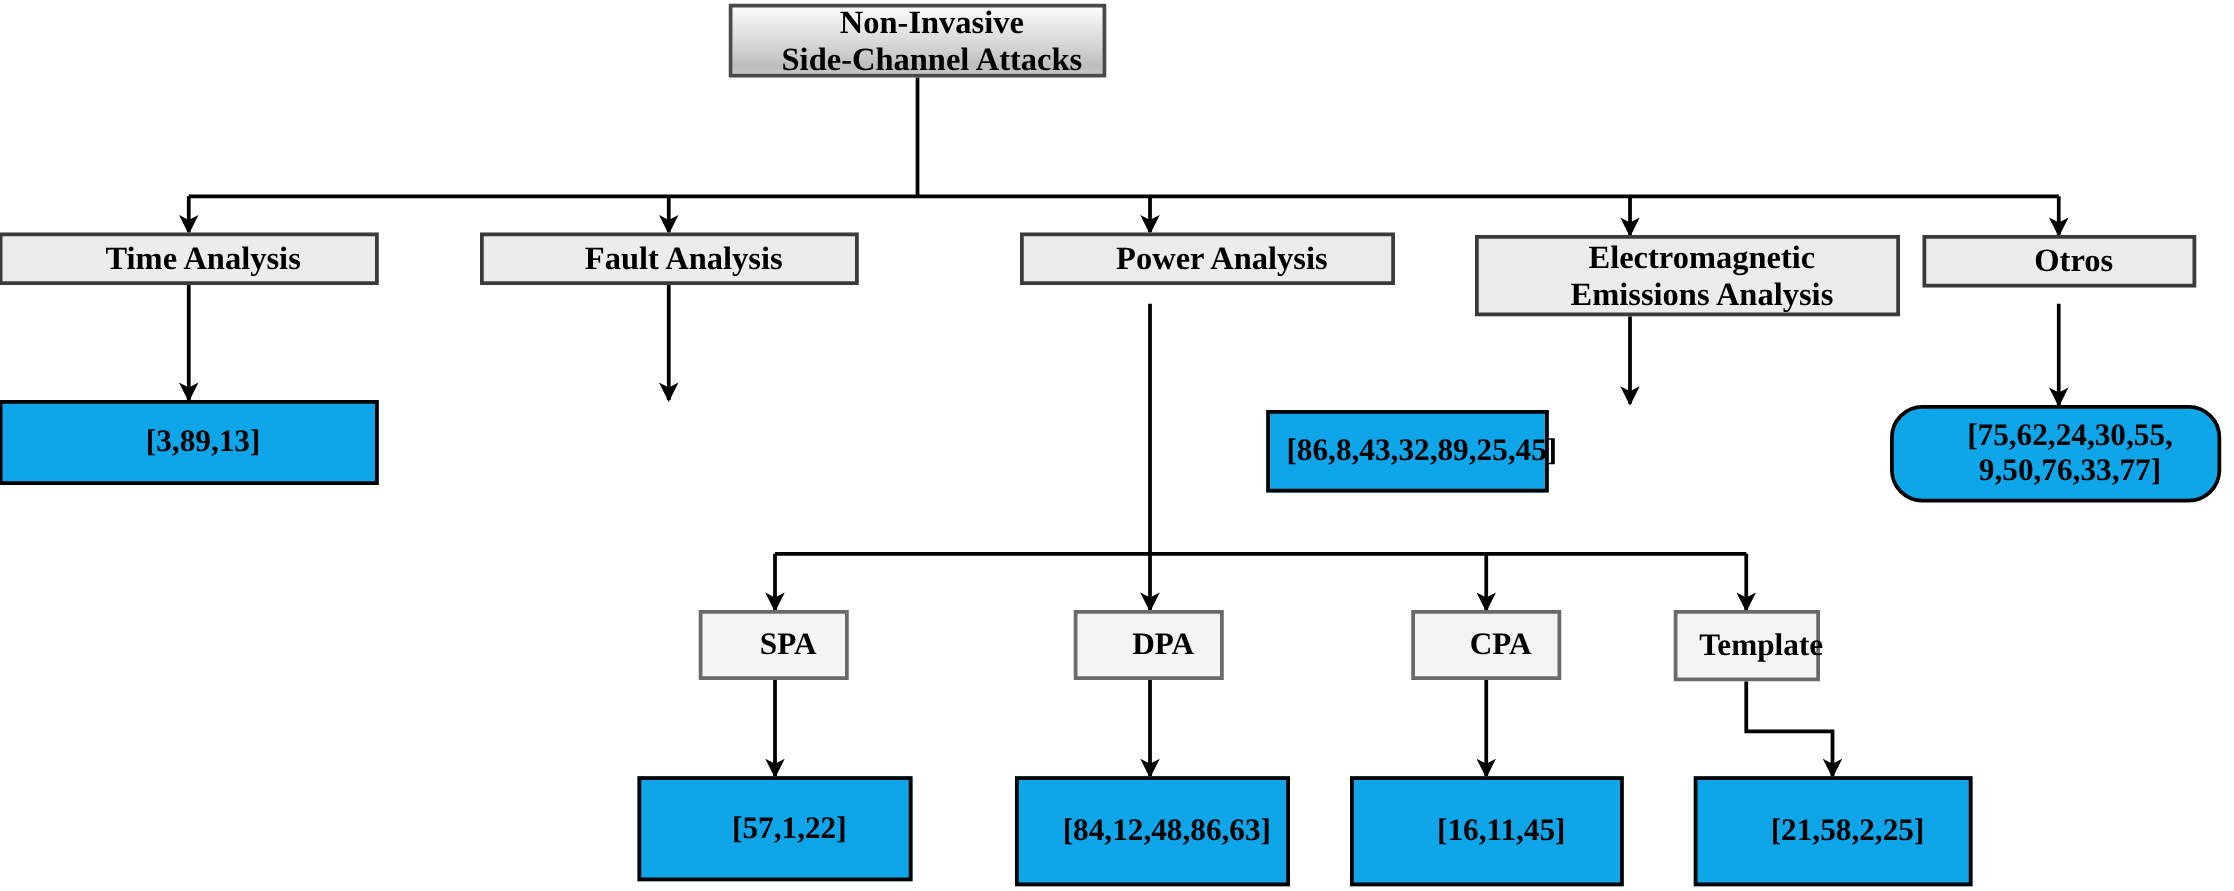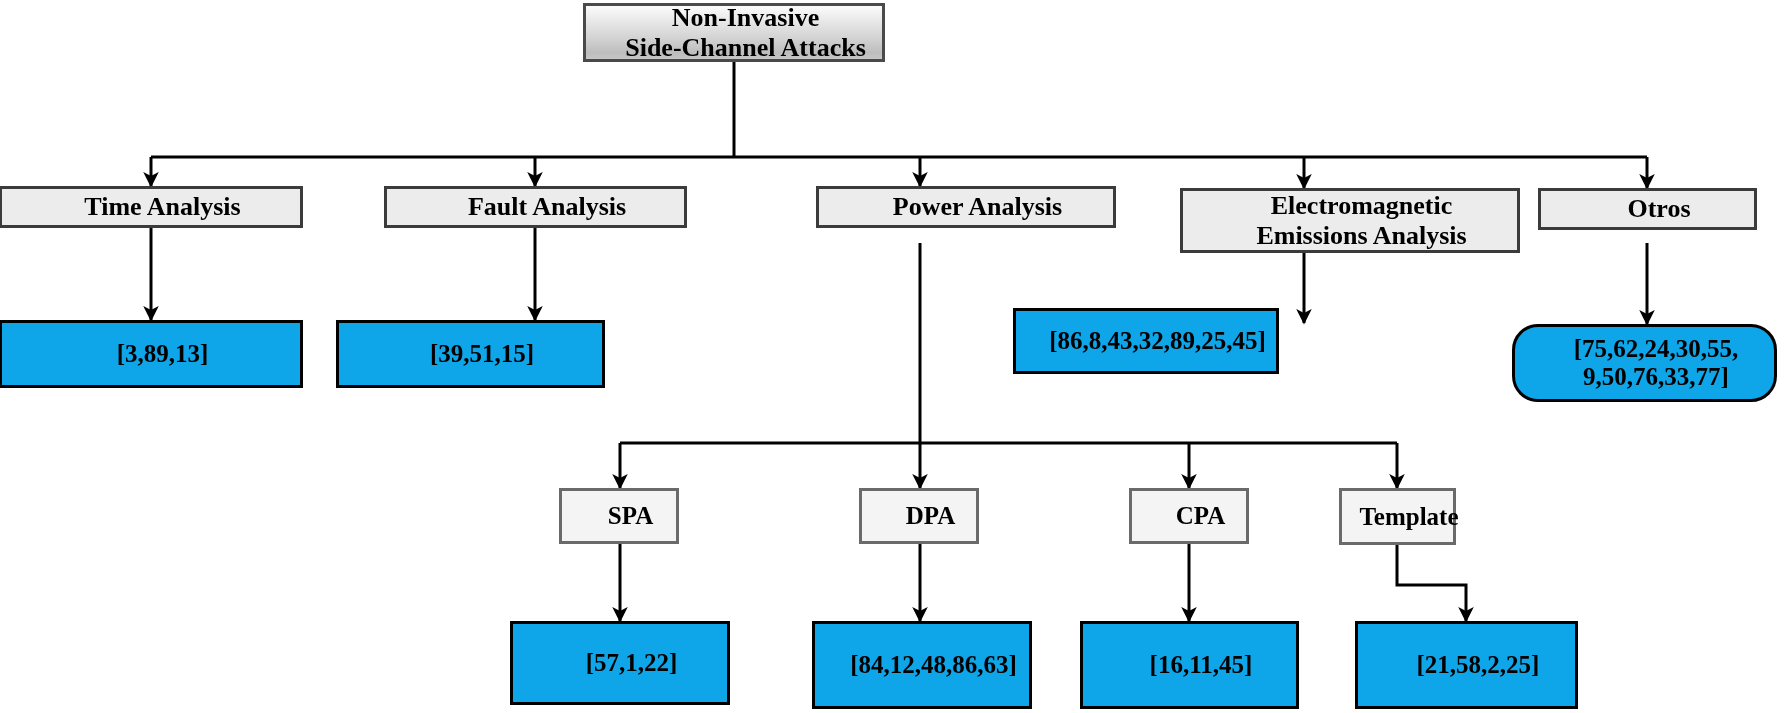--- a/index.html
+++ b/index.html
@@ -159,23 +159,22 @@
 
   <div class="node category" style="left:816px; top:186px; width:300px; height:42px;">Power Analysis</div>
 
   <div class="node category" style="left:1154px; top:188px; width:340px; height:65px;margin-left:26px;">Electromagnetic
 Emissions Analysis</div>
 
   <div class="node category" style="left:1538px; top:188px; width:219px; height:42px;">Otros</div>
 
   <div class="node leaf" style="left:-1px; top:320px; width:304px; height:68px;">[3,89,13]</div>
 
-  <div class="node leaf" style="left:336px; top:320px; width:269px; height:68px;">[39,51,15]</div>
 
-  <div class="node leaf" style="left:1013px; top:308px; width:266px; height:66px;">[86,8,43,32,89,25,45]</div>
+  <div class="node leaf" style="left:1013px; top:328px; width:226px; height:66px;">[86,8,43,32,89,25,45]</div>
 
   <div class="node leaf" style="left:1512px; top:324px; width:265px; height:78px;border-radius:26px;">[75,62,24,30,55,
 9,50,76,33,77]</div>
 
   <div class="node method" style="left:559px; top:488px; width:120px; height:56px;">SPA</div>
 
   <div class="node method" style="left:859px; top:488px; width:120px; height:56px;">DPA</div>
 
   <div class="node method" style="left:1129px; top:488px; width:120px; height:56px;">CPA</div>
 

